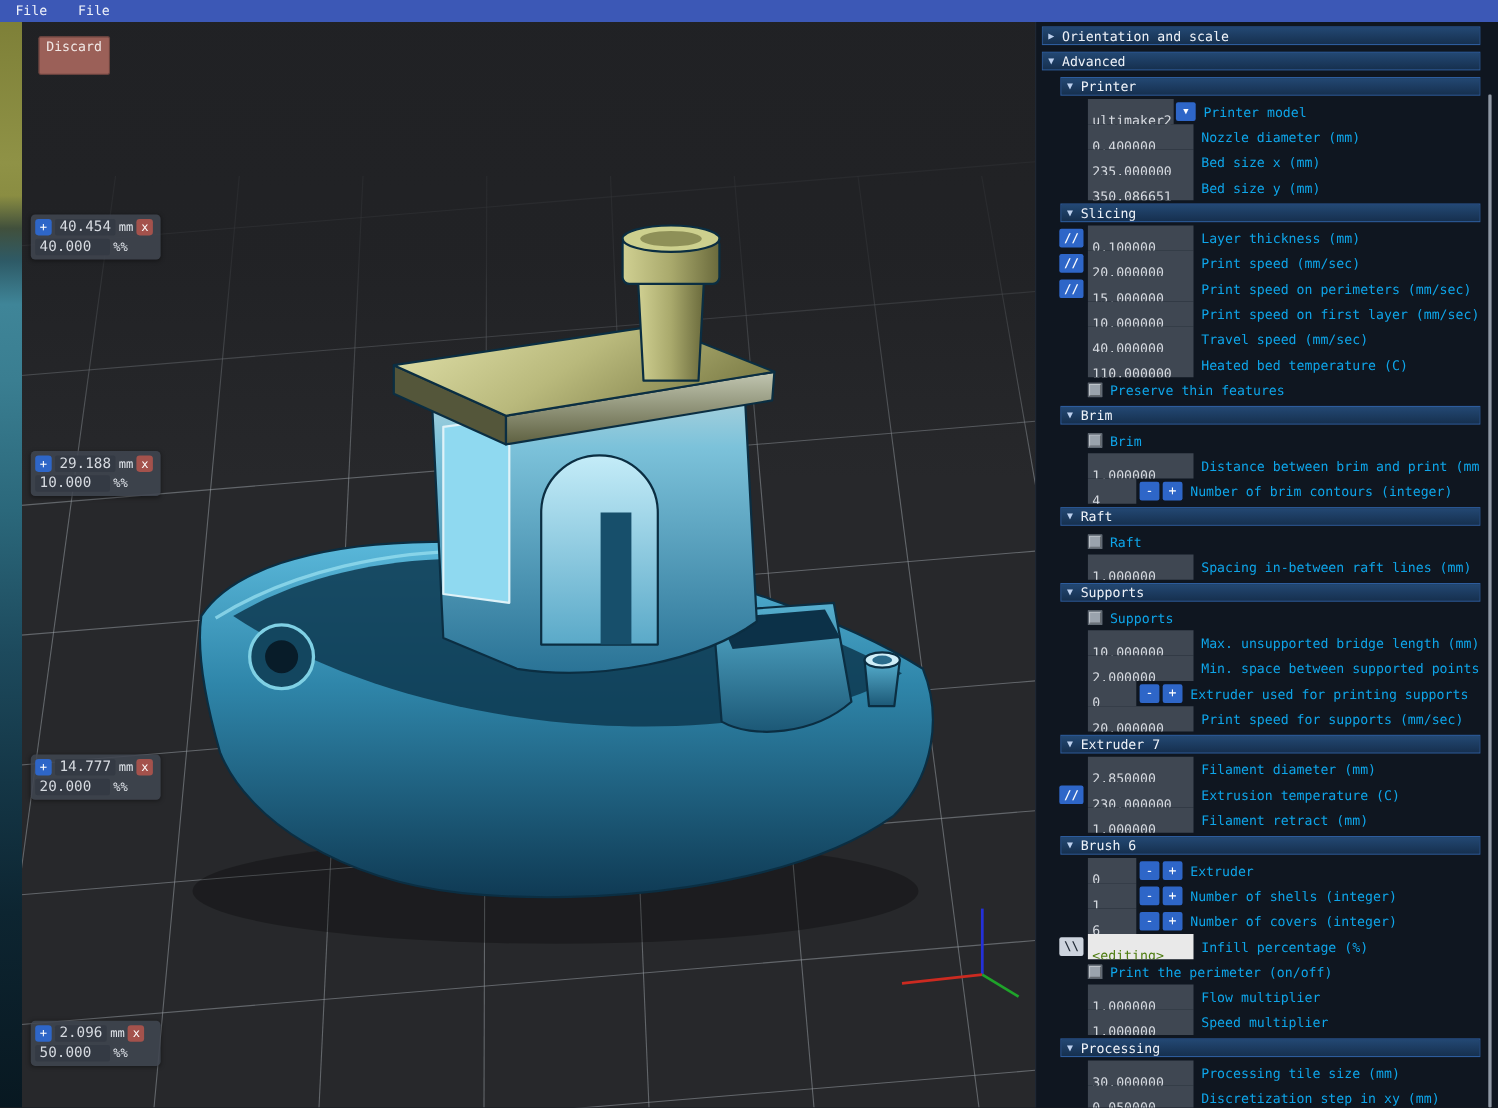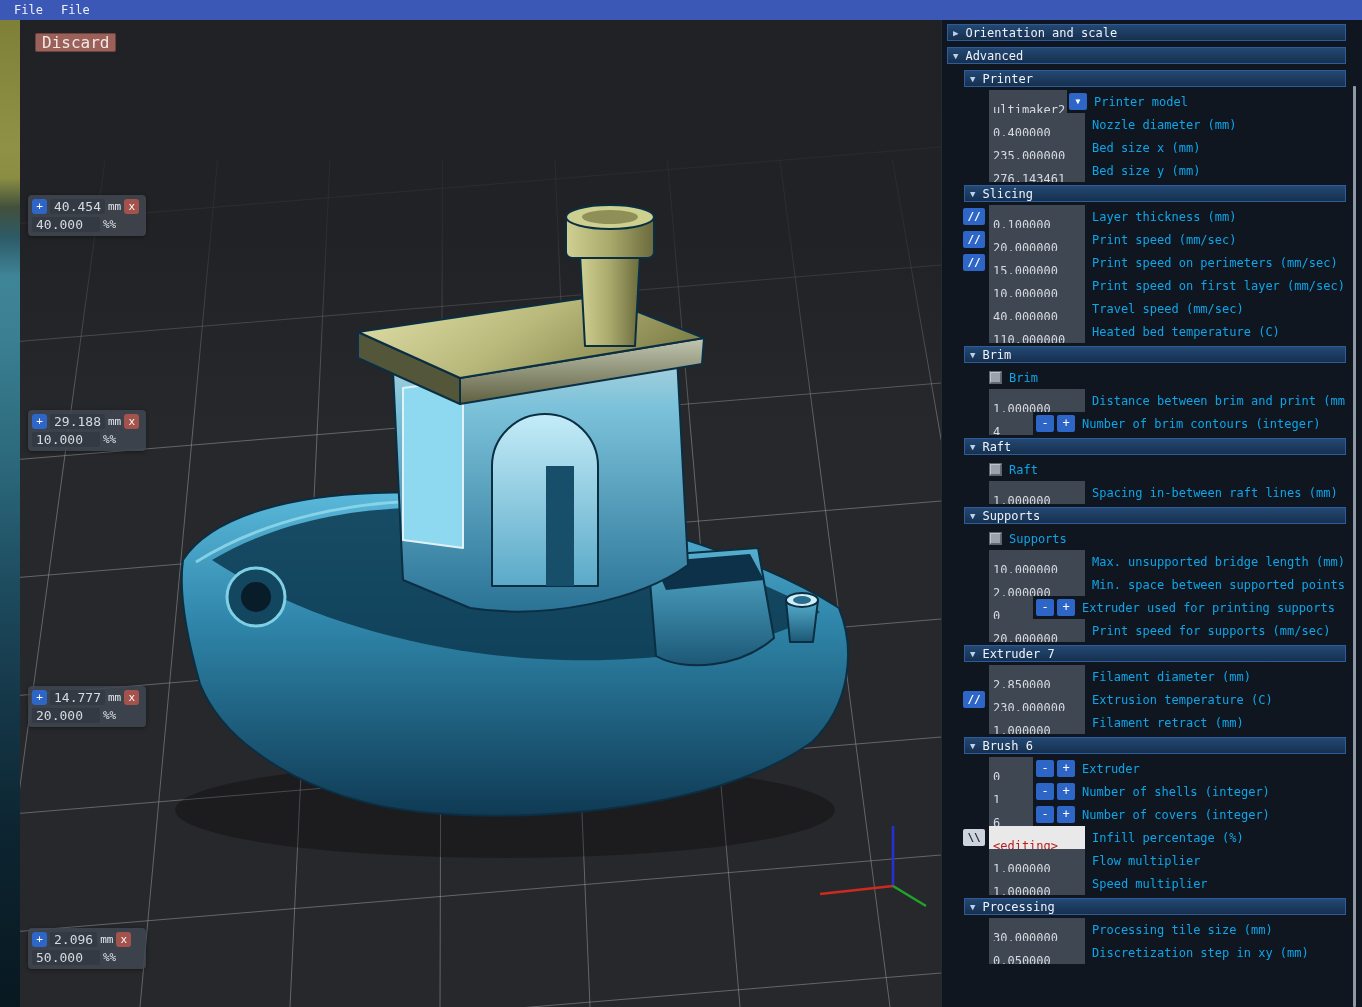--- a/index.html
+++ b/index.html
@@ -1,41 +1,41 @@
 <!DOCTYPE html>
 <html style="--menubar: #3c58b6; --accent_blue: #2e66c8; --header_bar: #16304f; --panel_bg: #0f1620; --viewport_bg: #27282b; --discard_red: #9b6058; --close_red: #a4524c; --input_bg: #3f4752; --editing_bg: #e9e9e9;"><head>
 <meta charset="utf-8">
 <style>
   * { margin:0; padding:0; box-sizing:border-box; }
   html,body { width:1362px; height:1007px; overflow:hidden; }
   body { position:relative; background:var(--panel_bg,#0f1620); font-family:"DejaVu Sans Mono",monospace; }
 
   
   .menubar { position:absolute; top:0; left:0; width:1362px; height:20px;
-    background:var(--menubar,#3c58b6); display:flex; align-items:center; gap:18px;
+    background:var(--menubar,#3c58b6); display:flex; align-items:center; gap:28px;
     padding-left:14px; z-index:40; }
   .menu-item { color:#eef1fa; font-size:12px; cursor:default; }
 
   
   #viewport { position:absolute; top:20px; left:0; width:941px; height:987px;
     background:var(--viewport_bg,#27282b); overflow:hidden; }
   #grid-svg { position:absolute; inset:0; }
   #grid-svg line { stroke:rgba(158,163,170,.5); stroke-width:1; }
   #fog { position:absolute; inset:0;
     background:linear-gradient(180deg, rgba(32,33,36,.95) 0%, rgba(32,33,36,.82) 22%, rgba(32,33,36,0) 42%); }
   #boat-svg { position:absolute; inset:0; }
 
   #strip { position:absolute; left:0; top:0; width:20px; height:987px; z-index:6;
     background:linear-gradient(180deg,
       #7e8038 0%, #8f9246 13%, #8a8d42 16%, #41503c 19%, #2e5a66 22%,
       #3f8598 26%, #3a7e91 33%, #2b687b 45%, #1d4a5d 58%, #143646 70%,
       #0d2531 82%, #081821 100%); }
 
-  .discard { position:absolute; left:35px; top:13px; height:19px; padding:0 7px;
-    background:var(--discard_red,#9b6058); color:#f2e9e7; font-size:16px; line-height:19px;
+  .discard { position:absolute; left:35px; top:13px; height:35px; padding:0 7px;
+    background:var(--discard_red,#9b6058); color:#f2e9e7; font-size:12px; line-height:19px;
     border-radius:2px; box-shadow:inset 0 0 0 1px rgba(0,0,0,.3); z-index:7; }
 
   
   .lwidget { position:absolute; left:28px; width:118px; background:rgba(64,70,80,.88);
     border-radius:4px; padding:4px; display:flex; flex-direction:column; gap:3px; z-index:8;
     box-shadow:0 1px 4px rgba(0,0,0,.4); }
   .lrow { display:flex; align-items:center; gap:3px; }
   .wbtn { width:15px; height:15px; border-radius:3px; font-size:11px; line-height:15px;
     text-align:center; color:#fff; flex:0 0 15px; }
   .wbtn.add { background:var(--accent_blue,#2e66c8); }
@@ -57,21 +57,21 @@
   .lvl1 .hdr-bar { margin-left:17px; }
   .tri { font-size:9px; color:#bcd0ee; }
   .pre-slot { width:26px; flex:0 0 26px; display:flex; align-items:center; margin-left:16px; }
   .pre-tile { width:22px; height:17px; background:var(--accent_blue,#2e66c8); border-radius:2px;
     color:#fff; font-size:11px; font-weight:bold; text-align:center; line-height:17px; }
   .pre-tile.light { background:#cdd4de; color:#1a2430; }
   .ibox { height:17px; background:var(--input_bg,#3f4752); border-radius:2px; line-height:17px;
     padding:16px 4px; color:#d6dae0; font-size:12px; width:96px; flex:0 0 96px; overflow:hidden; }
   .ibox.combo { width:78px; flex:0 0 78px; }
   .ibox.small { width:44px; flex:0 0 44px; }
-  .ibox.editing { background:var(--editing_bg,#e9e9e9); color:#b91c1c; }
+  .ibox.editing { background:var(--editing_bg,#e9e9e9); color:#4d7c0f; }
   .btn { width:18px; height:17px; background:var(--accent_blue,#2e66c8); border-radius:2px;
     color:#fff; text-align:center; line-height:16px; font-size:12px; margin-left:3px; flex:0 0 18px; }
   .btn.drop { font-size:8px; line-height:17px; margin-left:2px; }
   .cb { width:13px; height:13px; background:#9aa3ad; border:1px solid #5c646e; flex:0 0 13px;
     box-shadow:inset 1px 1px 0 rgba(255,255,255,.35), inset -1px -1px 0 rgba(0,0,0,.35); }
   .p-label { margin-left:7px; color:#0ea5e9; font-size:12px; }
   #scrollbar { position:absolute; right:6px; top:66px; width:3px; height:921px;
     background:#8f98a4; border-radius:1px; }
 </style>
 </head>
@@ -261,21 +261,21 @@
         <span class="ibox">0.400000</span>
         <span class="p-label">Nozzle diameter (mm)</span>
       </div>
       <div class="p-row">
         <span class="pre-slot"></span>
         <span class="ibox">235.000000</span>
         <span class="p-label">Bed size x (mm)</span>
       </div>
       <div class="p-row">
         <span class="pre-slot"></span>
-        <span class="ibox">276.143461</span>
+        <span class="ibox">350.086651</span>
         <span class="p-label">Bed size y (mm)</span>
       </div>
       <div class="p-row lvl1">
         <div class="hdr-bar">
           <span class="tri">▼</span>
           <span class="hdr-label">Slicing</span>
         </div>
       </div>
       <div class="p-row">
         <span class="pre-slot">
@@ -306,20 +306,25 @@
       <div class="p-row">
         <span class="pre-slot"></span>
         <span class="ibox">40.000000</span>
         <span class="p-label">Travel speed (mm/sec)</span>
       </div>
       <div class="p-row">
         <span class="pre-slot"></span>
         <span class="ibox">110.000000</span>
         <span class="p-label">Heated bed temperature (C)</span>
       </div>
+      <div class="p-row">
+        <span class="pre-slot"></span>
+        <span class="cb"></span>
+        <span class="p-label">Preserve thin features</span>
+      </div>
       <div class="p-row lvl1">
         <div class="hdr-bar">
           <span class="tri">▼</span>
           <span class="hdr-label">Brim</span>
         </div>
       </div>
       <div class="p-row">
         <span class="pre-slot"></span>
         <span class="cb"></span>
         <span class="p-label">Brim</span>
@@ -437,20 +442,25 @@
       </div>
       <div class="p-row">
         <span class="pre-slot">
           <span class="pre-tile light">\\</span>
         </span>
         <span class="ibox editing">&lt;editing&gt;</span>
         <span class="p-label">Infill percentage (%)</span>
       </div>
       <div class="p-row">
         <span class="pre-slot"></span>
+        <span class="cb"></span>
+        <span class="p-label">Print the perimeter (on/off)</span>
+      </div>
+      <div class="p-row">
+        <span class="pre-slot"></span>
         <span class="ibox">1.000000</span>
         <span class="p-label">Flow multiplier</span>
       </div>
       <div class="p-row">
         <span class="pre-slot"></span>
         <span class="ibox">1.000000</span>
         <span class="p-label">Speed multiplier</span>
       </div>
       <div class="p-row lvl1">
         <div class="hdr-bar">

